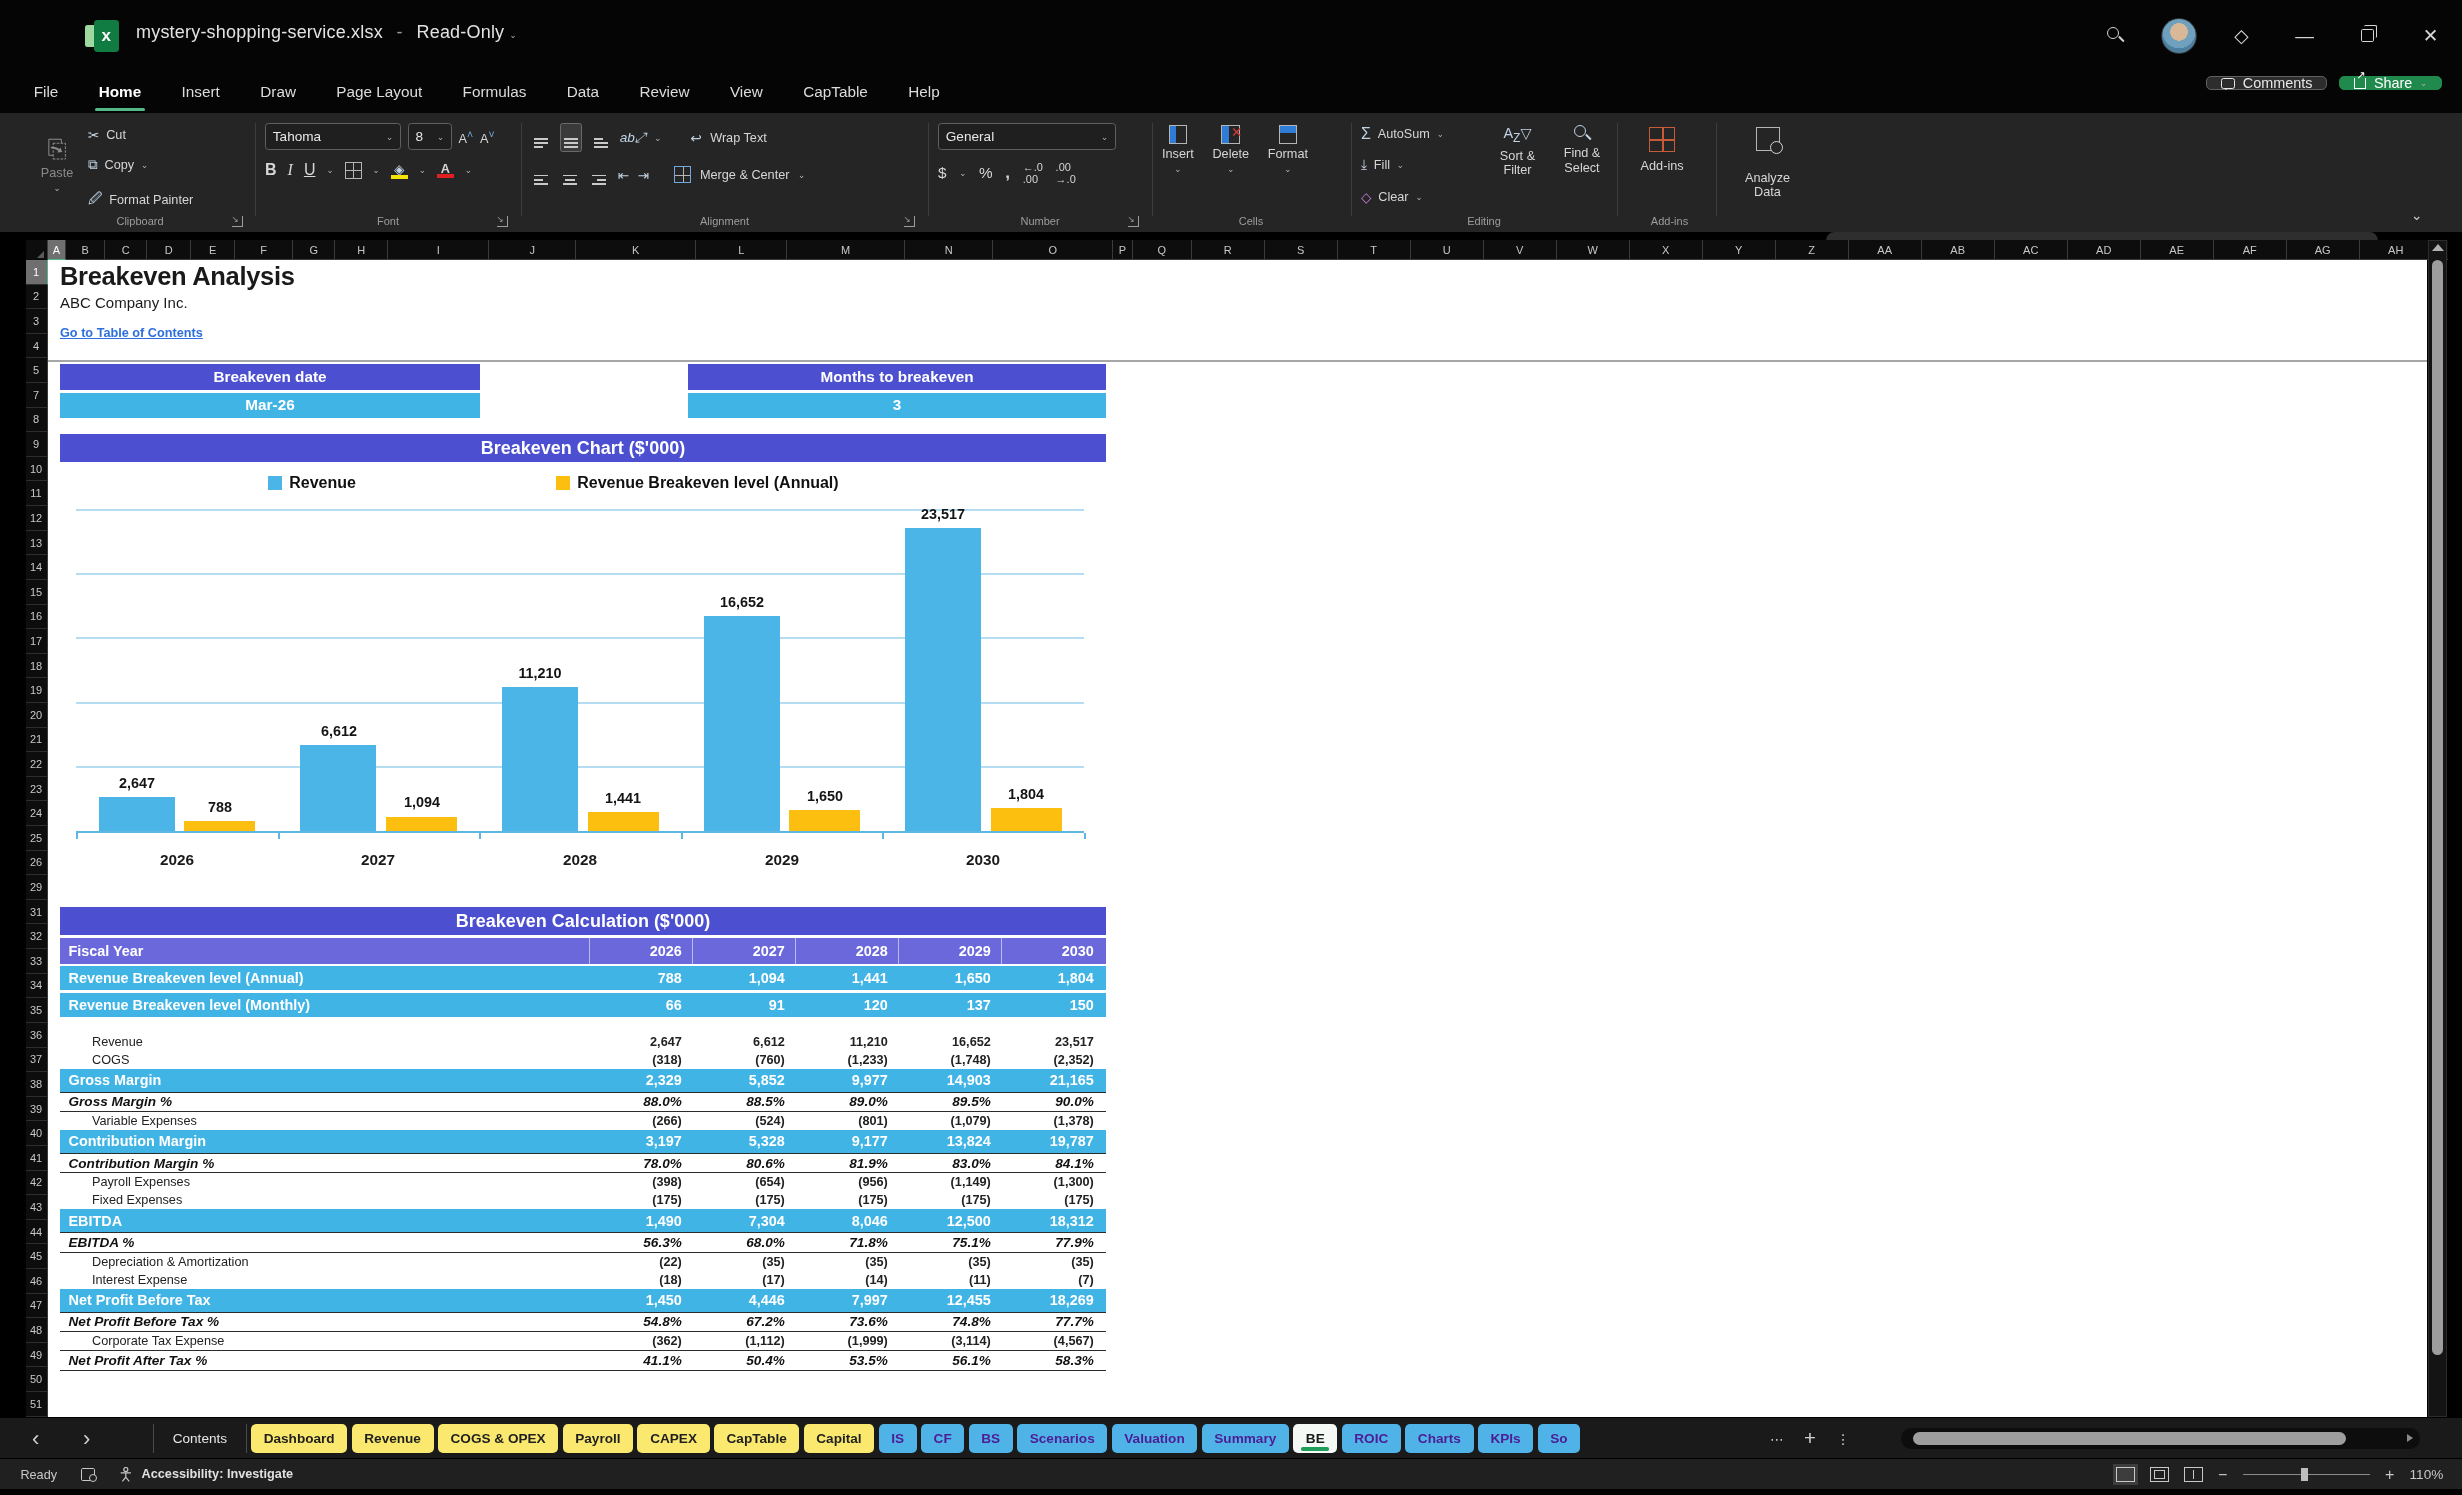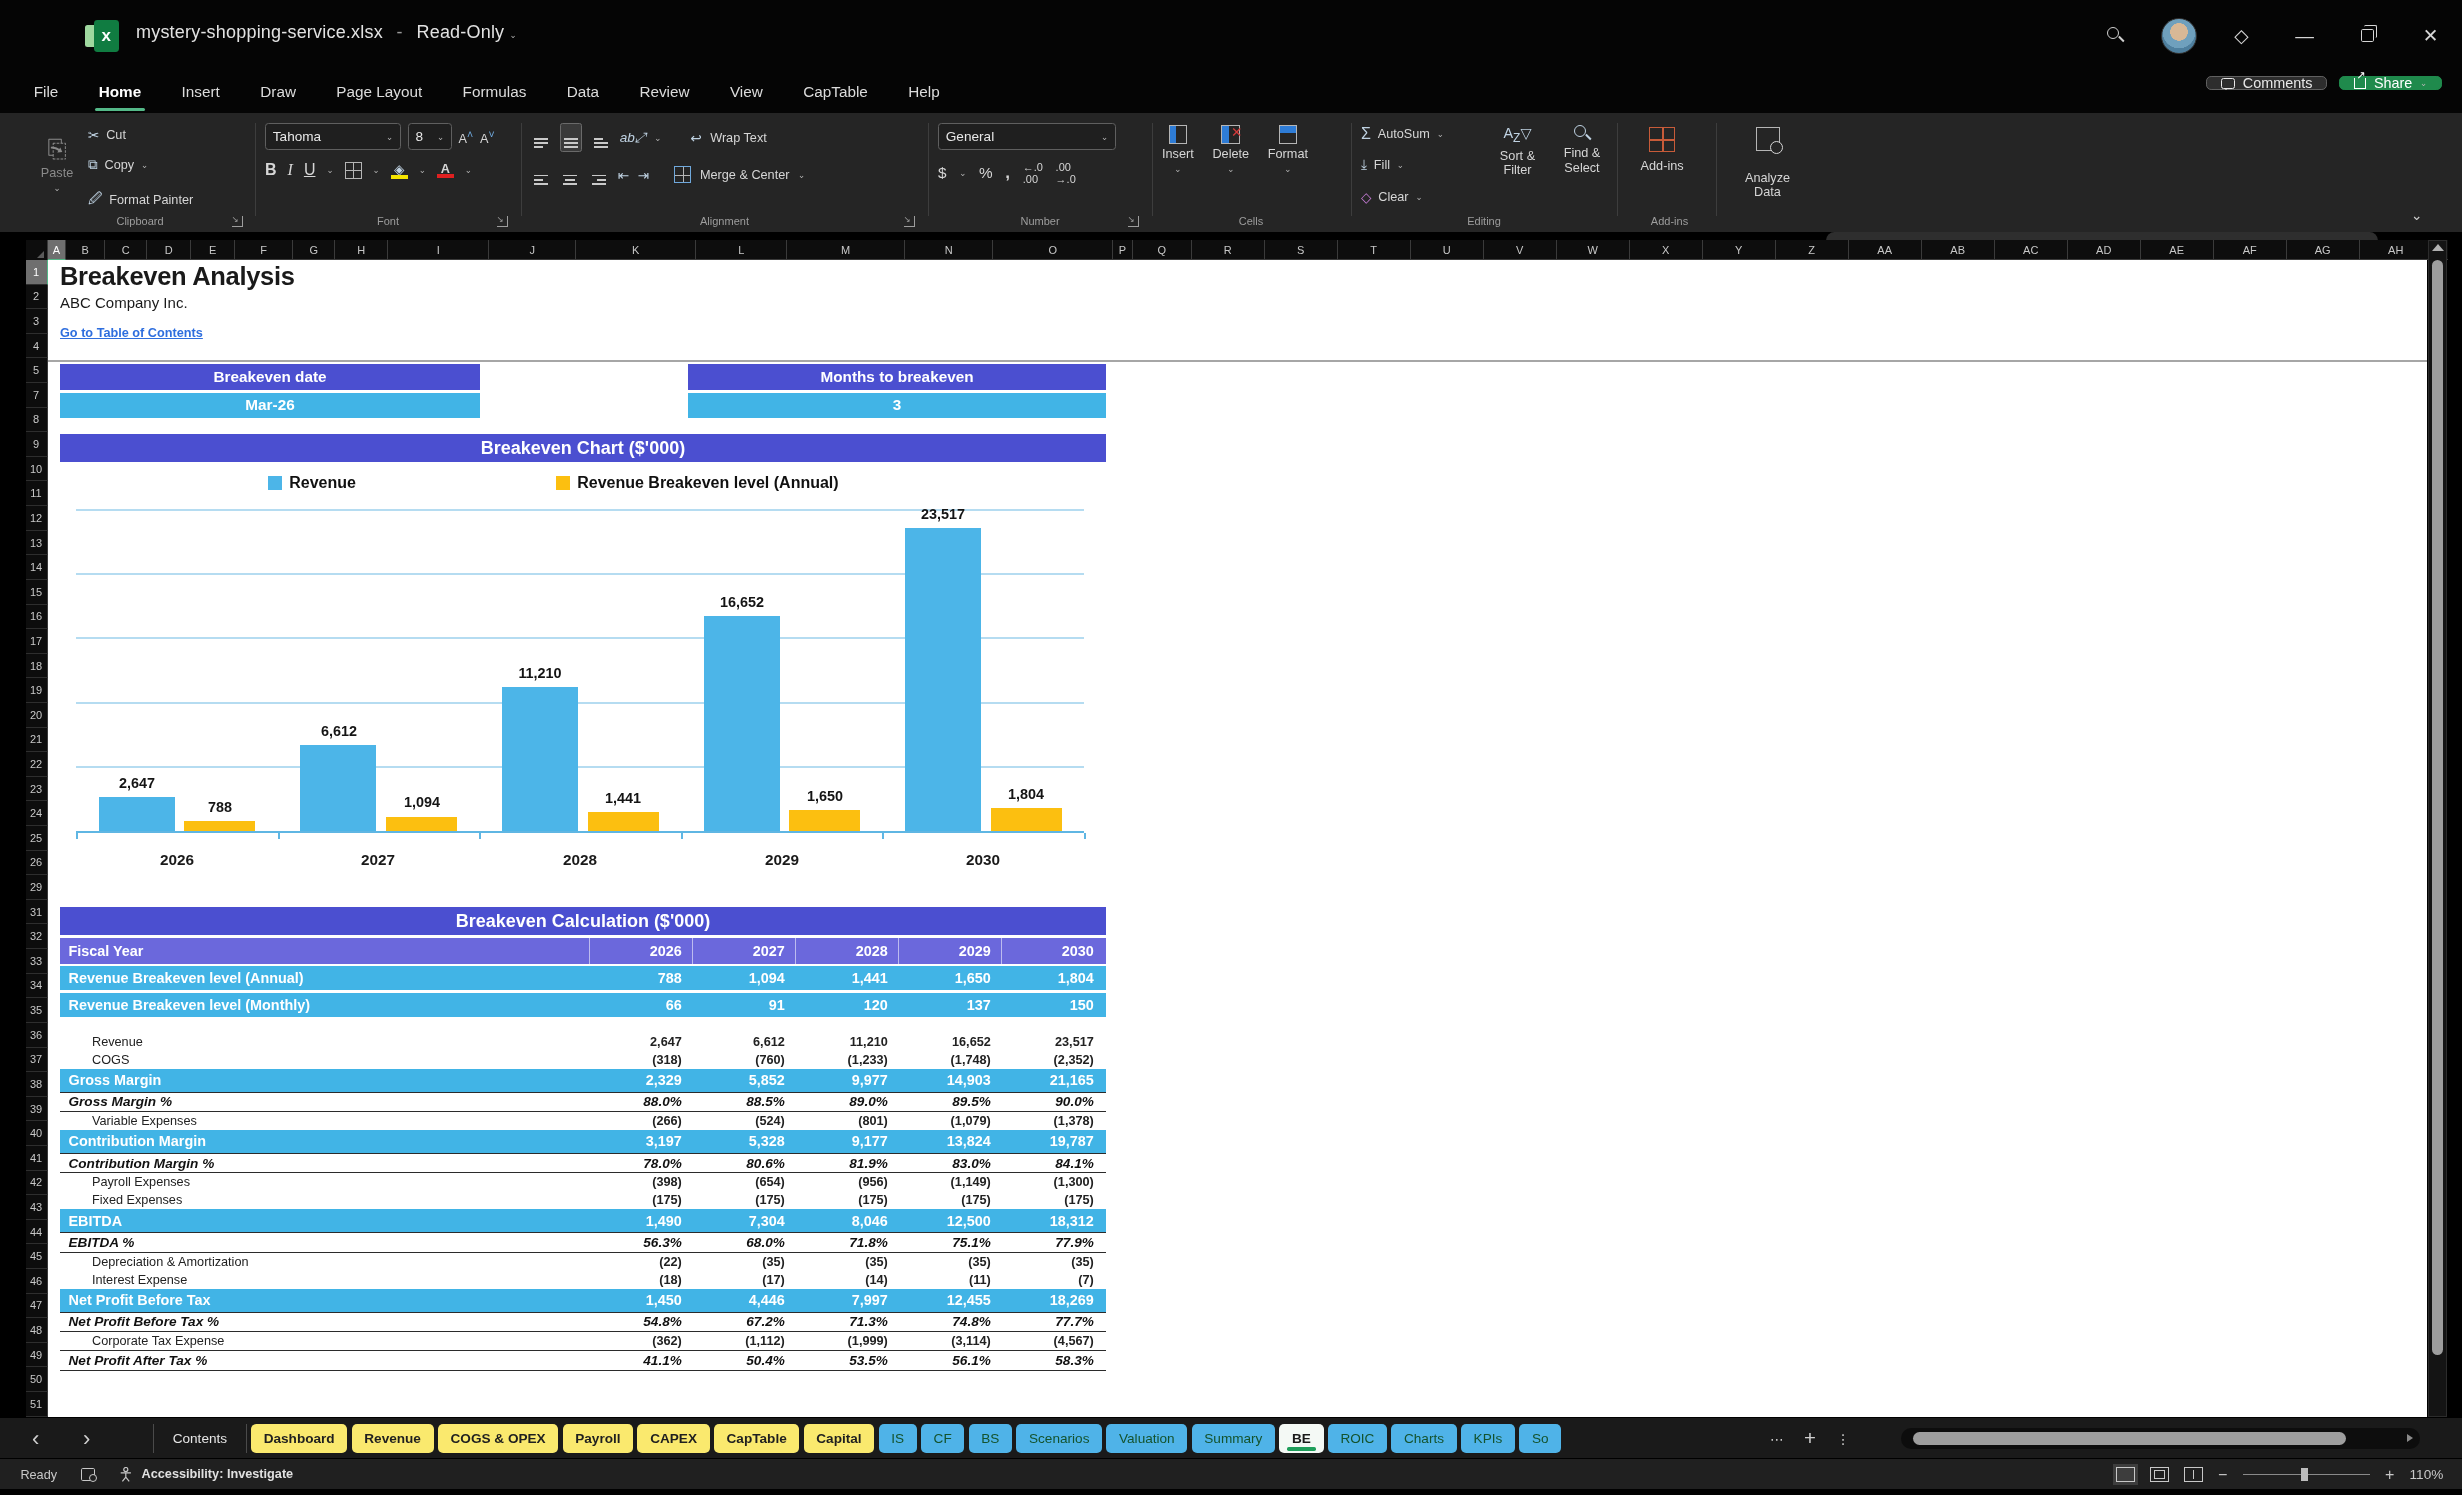--- a/index.html
+++ b/index.html
@@ -141,21 +141,21 @@
   .vs-up { position:absolute; left:2.5px; top:3.4px; border-left:6px solid transparent; border-right:6px solid transparent; border-bottom:7.6px solid #b0b0b0; }
   .vs-thumb { position:absolute; left:3.4px; top:18.7px; width:10.2px; height:1095px; background:#9d9d9d; border-radius:6px; }
 
   
   .tabbar { position:absolute; left:0; top:1417px; width:2462px; height:41px; background:#1a1a1a; border-top:1.7px solid #000; }
   .tab-nav { position:absolute; top:0; height:41px; display:flex; align-items:center; color:#cfcfcf; font-size:22px; }
   #tabs { position:absolute; left:153px; top:6px; height:29px; display:flex; align-items:center; gap:4.2px; }
   .sheet-tab { height:29px; display:flex; align-items:center; padding:0 12.7px; border-radius:5.1px; font-size:13.6px; white-space:nowrap; }
   .sheet-tab.plain { color:#e6e6e6; background:transparent; border-radius:0; border-right:0.8px solid #4a4a4a; border-left:0.8px solid #4a4a4a; padding:0 18.7px; }
   .sheet-tab.yellow { background:#fae96e; color:#1f1f1f; font-weight:bold; }
-  .sheet-tab.blue { background:#4fb3e8; color:#14532d; font-weight:normal; }
+  .sheet-tab.blue { background:#4fb3e8; color:#4c1d95; font-weight:bold; }
   .sheet-tab.active { background:#f4f9f5; color:#1a1a1a; font-weight:bold; position:relative; }
   .sheet-tab.active:after { content:""; position:absolute; left:18%; right:18%; bottom:2.5px; height:3.4px; background:#1e9e5a; border-radius:1.7px; }
   .tab-extras { position:absolute; top:0; height:41px; display:flex; align-items:center; gap:20.4px; color:#cfcfcf; }
   .hscroll { position:absolute; left:1901px; top:10.2px; width:519px; height:20.4px; background:#0d0d0d; border-radius:10.2px; }
   .hs-thumb { position:absolute; left:12px; top:3.4px; width:433px; height:13.6px; background:#9e9e9e; border-radius:6.8px; }
   .hs-right { position:absolute; right:6.8px; top:6px; border-top:4.2px solid transparent; border-bottom:4.2px solid transparent; border-left:6.8px solid #8a8a8a; }
 
   
   .statusbar { position:absolute; left:0; top:1458px; width:2462px; height:31px; background:#202020; border-top:0.8px solid #000; color:#c8c8c8; font-size:12.7px; }
   .sb-left { position:absolute; left:20.4px; top:0; height:31px; display:flex; align-items:center; gap:24px; }
@@ -762,21 +762,21 @@
           <div class="val">1,450</div>
           <div class="val">4,446</div>
           <div class="val">7,997</div>
           <div class="val">12,455</div>
           <div class="val">18,269</div>
         </div>
         <div class="trow percent">
           <div class="lab">Net Profit Before Tax %</div>
           <div class="val">54.8%</div>
           <div class="val">67.2%</div>
-          <div class="val">71.3%</div>
+          <div class="val">73.6%</div>
           <div class="val">74.8%</div>
           <div class="val">77.7%</div>
         </div>
         <div class="trow detail">
           <div class="lab">Corporate Tax Expense</div>
           <div class="val">(362)</div>
           <div class="val">(1,112)</div>
           <div class="val">(1,999)</div>
           <div class="val">(3,114)</div>
           <div class="val">(4,567)</div>

